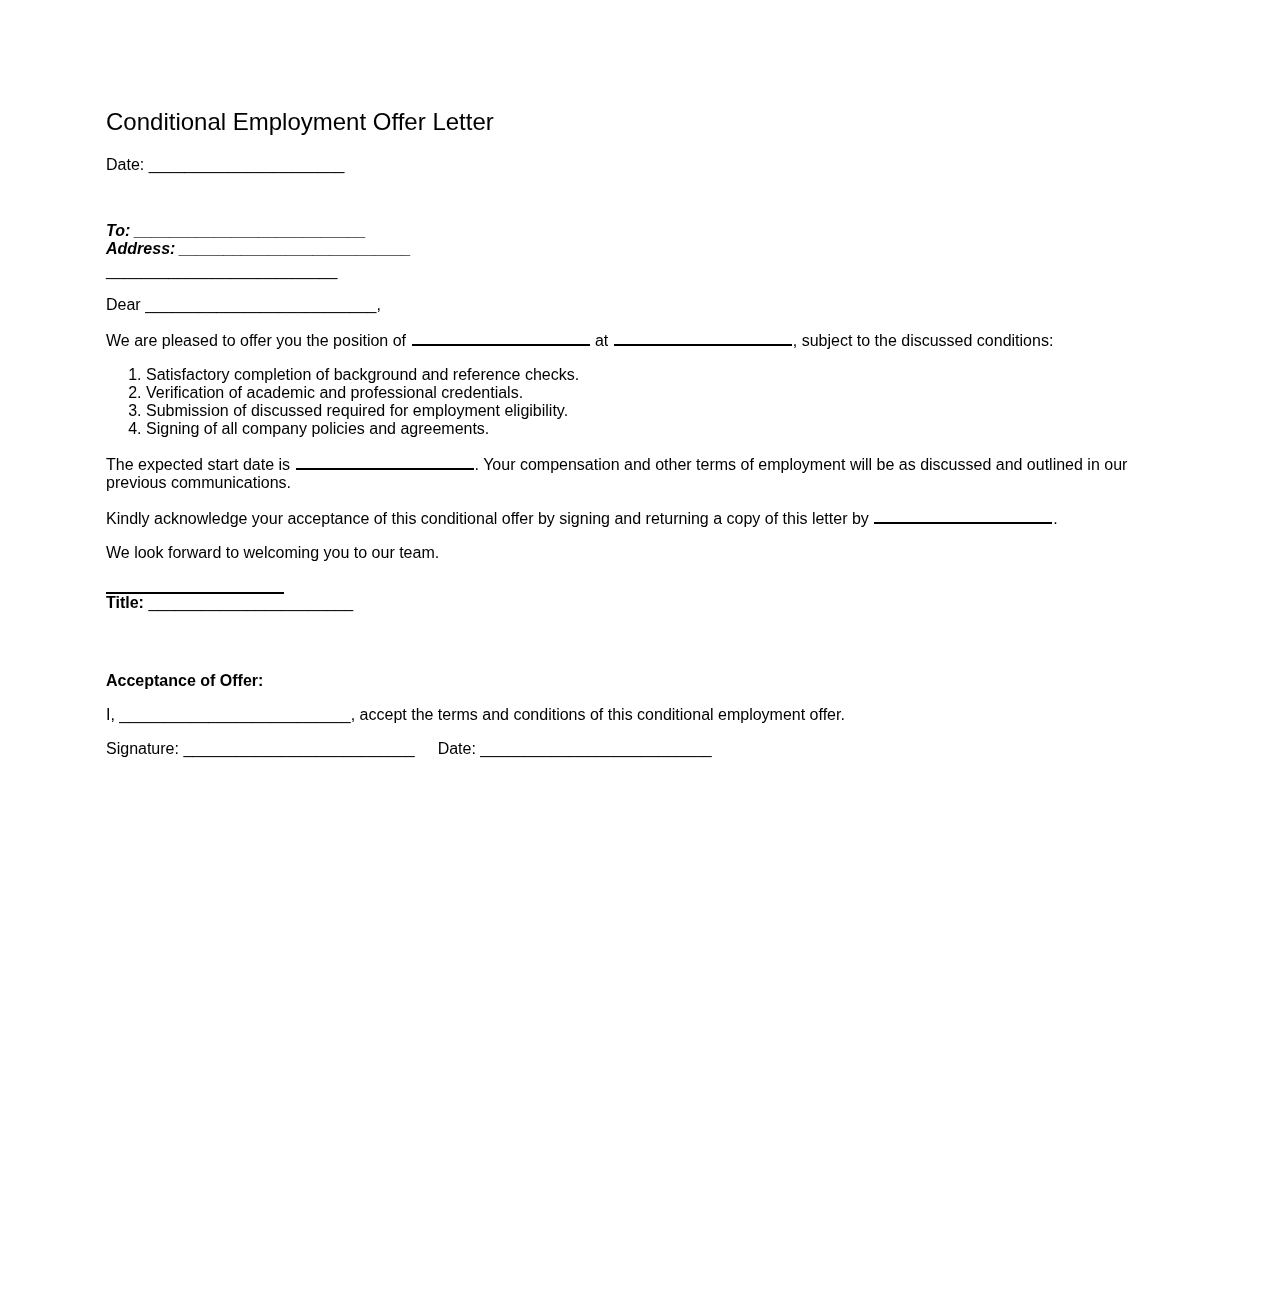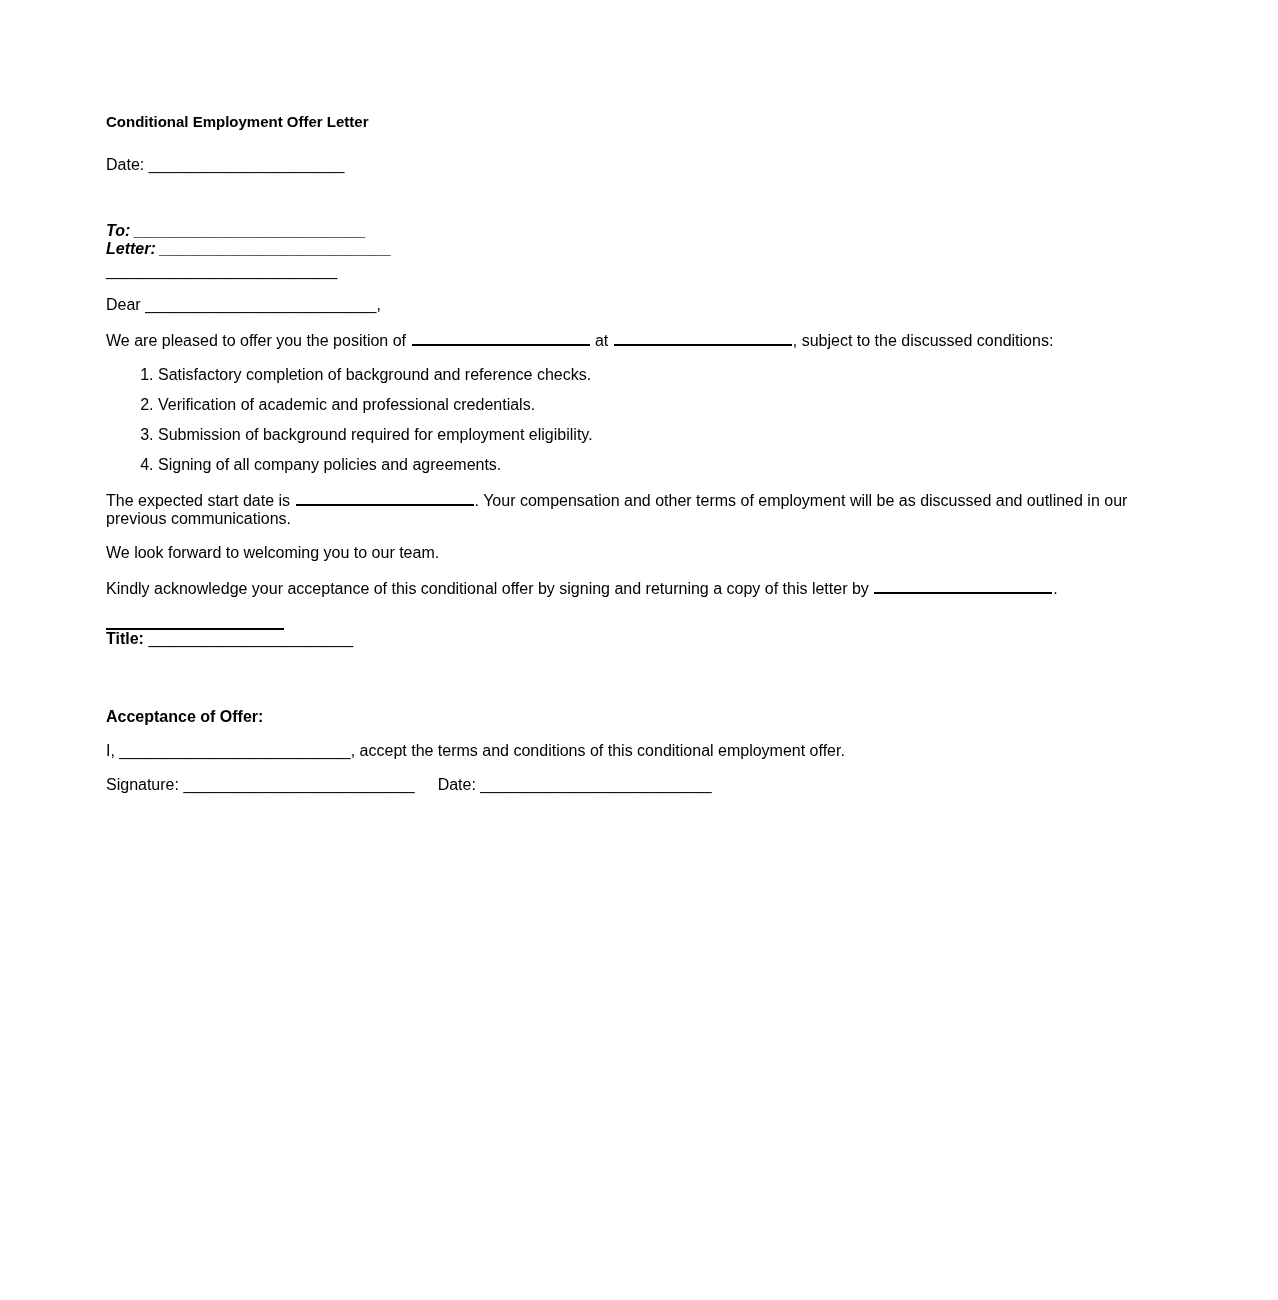--- a/index.html
+++ b/index.html
@@ -7,30 +7,30 @@
       width: 1278px; height: 1300px;
       font-family: "Liberation Sans", sans-serif;
       font-size: 16px; color: #000;
       position: relative;
     }
     .page {
       position: absolute; left: 106px; top: 108px; width: 1060px;
       line-height: 18px;
     }
     h1 {
-      font-size: 15px; font-weight: bold; margin: 0 0 20px 0; line-height: 28px;
+      font-size: 24px; font-weight: normal; margin: 0 0 20px 0; line-height: 28px;
     }
     p { margin: 0 0 16px 0; }
     .blank-thick {
       display: inline-block; width: 178px; border-bottom: 2px solid #000;
       height: 14px; vertical-align: baseline; margin: 0 1px;
     }
     .bold { font-weight: bold; }
     ol { margin: 0 0 16px 0; padding-left: 40px; }
-    ol li { margin: 12px; }
+    ol li { margin: 0; }
     .sig-line {
       display: block; width: 178px; border-bottom: 2px solid #000; height: 14px;
     }
     .spacer-date { height: 32px; }
     .tight { margin: 0; font-style: italic; }
     .gap { display: inline-block; width: 14px; }
     .acceptance-head { margin-top: 60px; }
   </style>
 </head>
 <body>
@@ -44,21 +44,21 @@
   </p>
 
   <div class="spacer-date"></div>
 
   <div>
     <div class="tight">
       <span class="bold">To:</span>
       <span>__________________________</span>
     </div>
     <div class="tight">
-      <span class="bold">Letter:</span>
+      <span class="bold">Address:</span>
       <span>__________________________</span>
     </div>
     <p style="margin-top:4px;">
       <span>__________________________</span>
     </p>
   </div>
 
   <p>
     <span>Dear</span>
     <span>__________________________</span><span>,</span>
@@ -67,35 +67,35 @@
   <p>
     <span>We are pleased to offer you the position of</span>
     <span class="blank-thick"></span>
     <span>at</span>
     <span class="blank-thick"></span><span>, subject to the discussed conditions:</span>
   </p>
 
   <ol>
     <li>Satisfactory completion of background and reference checks.</li>
     <li>Verification of academic and professional credentials.</li>
-    <li>Submission of background required for employment eligibility.</li>
+    <li>Submission of discussed required for employment eligibility.</li>
     <li>Signing of all company policies and agreements.</li>
   </ol>
 
   <p>
     <span>The expected start date is</span>
     <span class="blank-thick"></span><span>. Your compensation and other terms of employment will be as discussed and outlined in our previous communications.</span>
   </p>
 
-  <p>We look forward to welcoming you to our team.</p>
-
   <p>
     <span>Kindly acknowledge your acceptance of this conditional offer by signing and returning a copy of this letter by</span>
     <span class="blank-thick"></span><span>.</span>
   </p>
+
+  <p>We look forward to welcoming you to our team.</p>
 
 
   <span class="sig-line"></span>
   <div>
     <span class="bold">Title:</span>
     <span>_______________________</span>
   </div>
 
   <p class="bold acceptance-head">Acceptance of Offer:</p>
 

